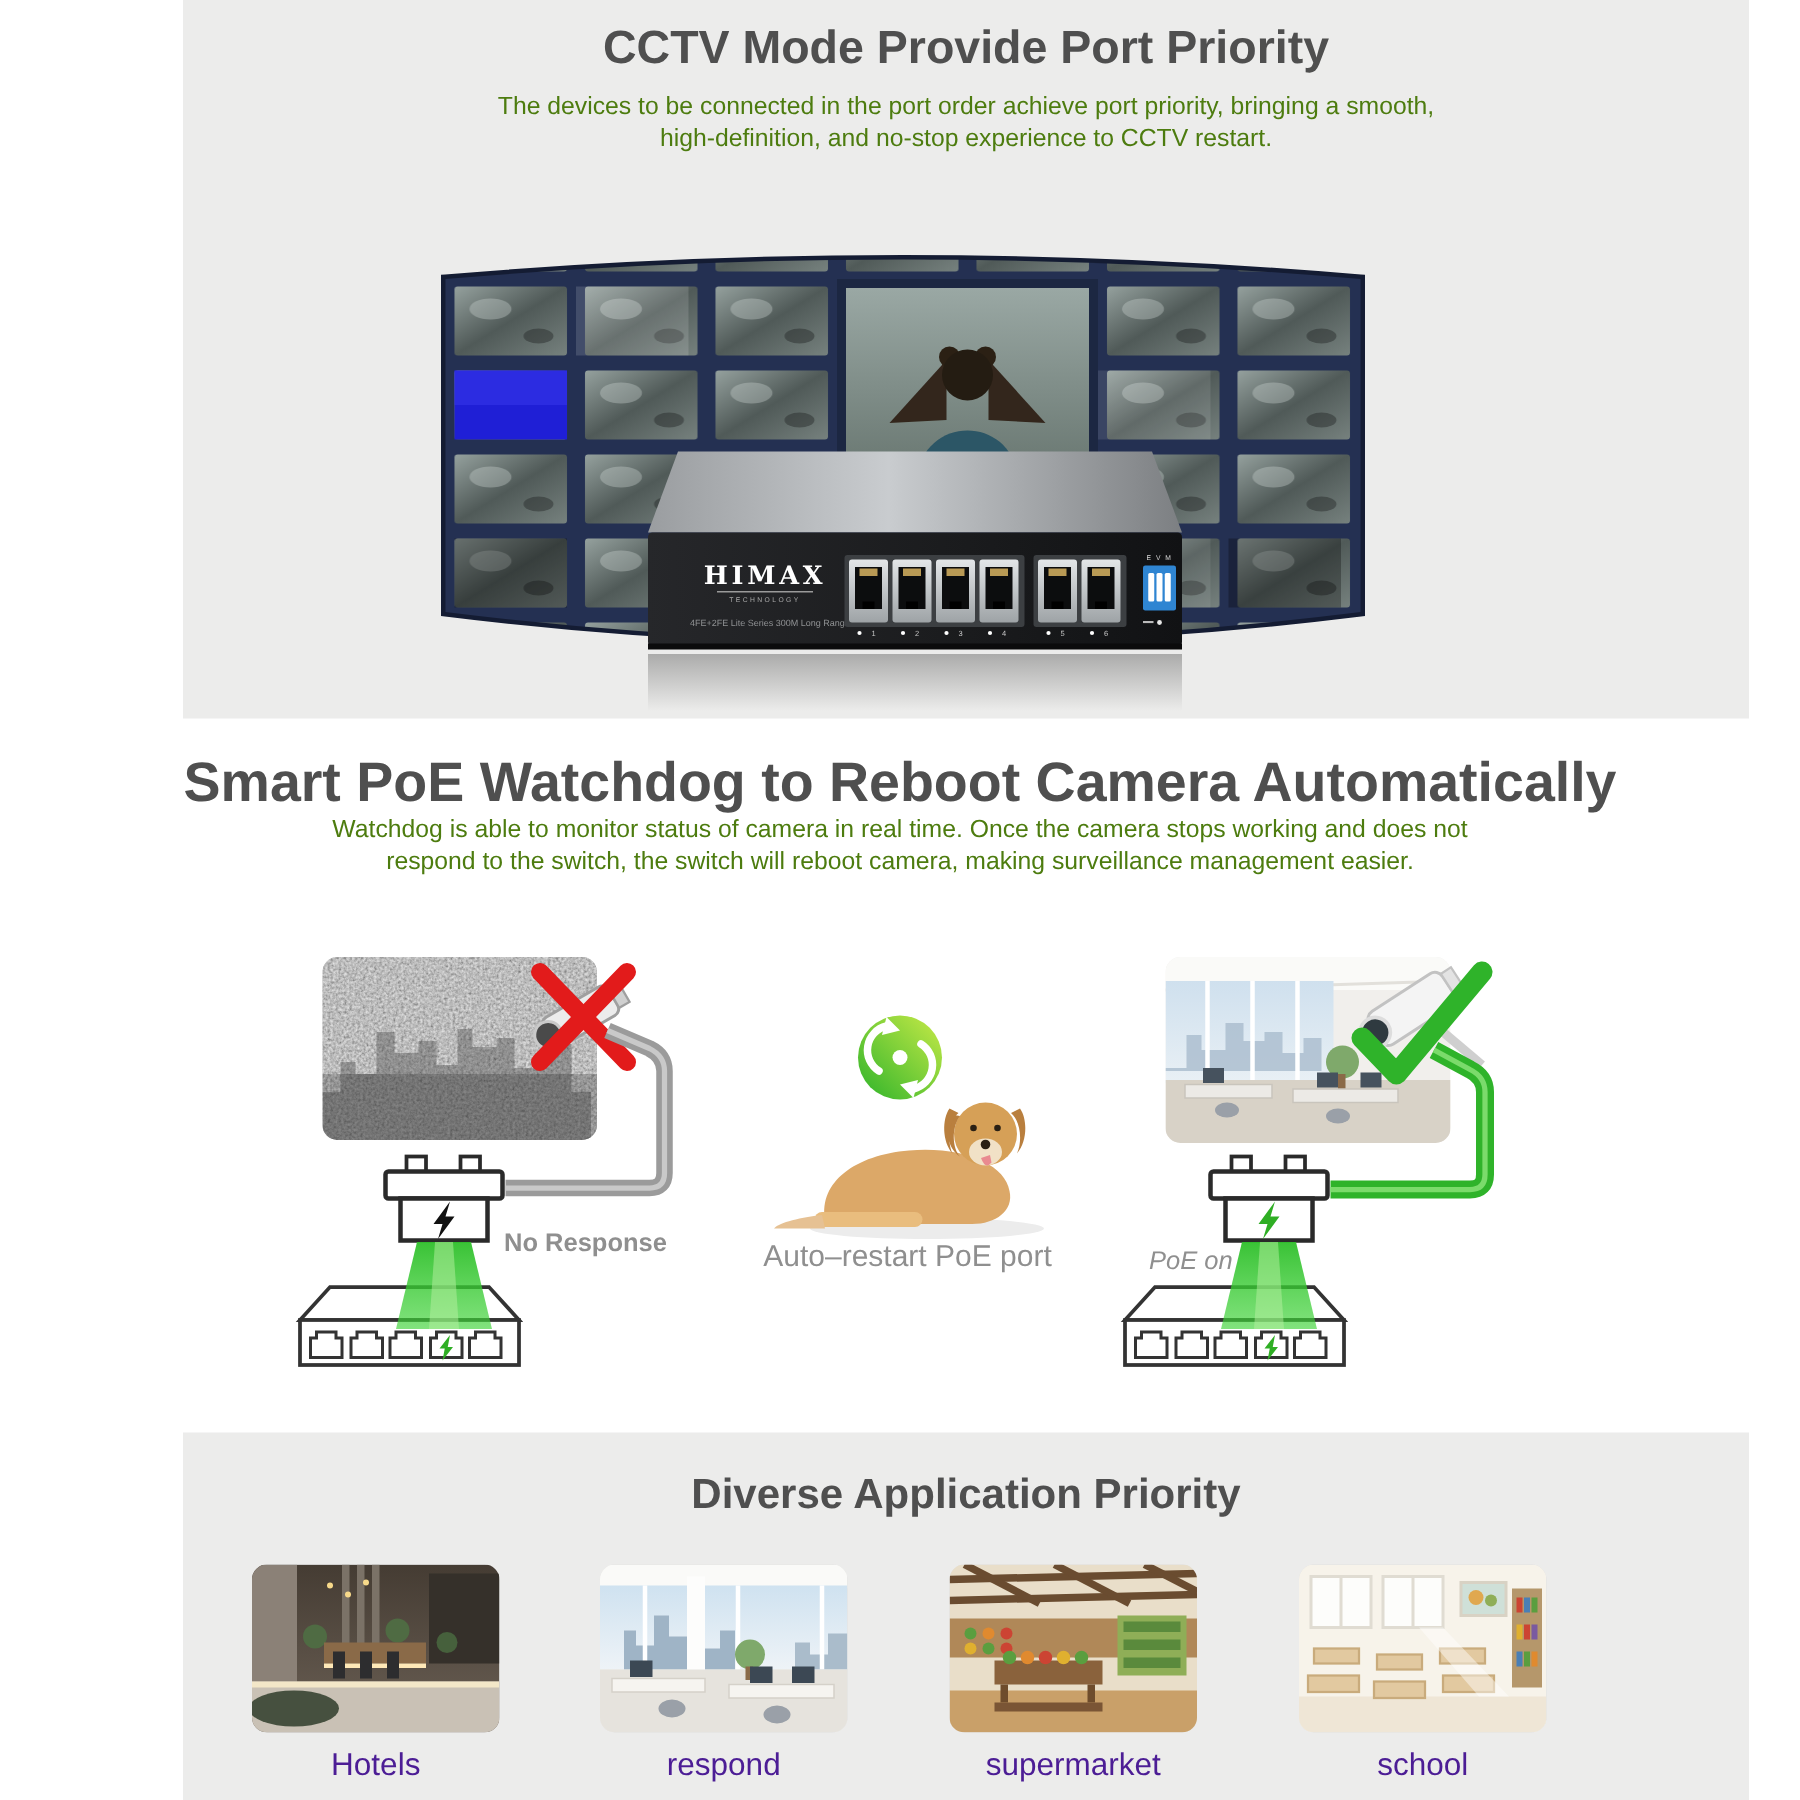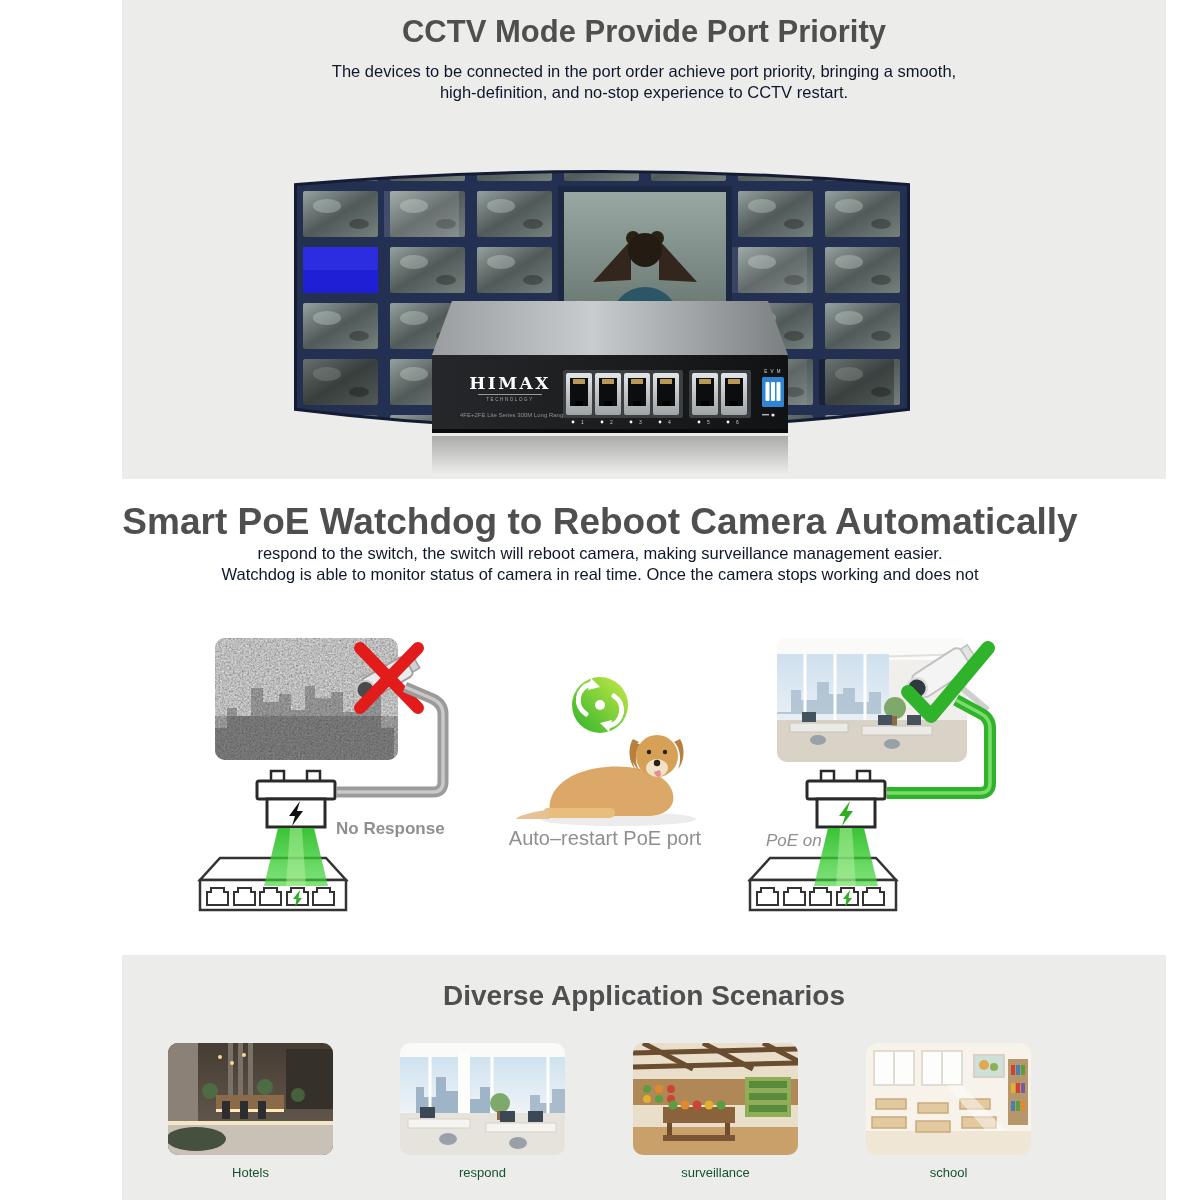--- a/index.html
+++ b/index.html
@@ -5,34 +5,34 @@
   html,body{margin:0;padding:0;background:#fff;}
   .page{position:relative;width:1200px;height:1200px;background:#ffffff;overflow:hidden;
         font-family:"Liberation Sans",sans-serif;}
   .panel{position:absolute;left:122px;width:1044px;background:#ececeb;}
   .top-panel{top:0;height:479px;}
   .bottom-panel{top:955px;height:245px;}
   .h1,.h2,.h3{position:absolute;left:0;width:100%;text-align:center;font-weight:bold;color:#4f4f4f;margin:0;}
   .h1{top:14px;font-size:31px;}
   .h2{top:501px;font-size:37px;}
   .h3{top:25px;font-size:28px;}
-  .sub{position:absolute;left:0;width:100%;text-align:center;color:#0f172a;font-size:16.5px;line-height:21px;}
+  .sub{position:absolute;left:0;width:100%;text-align:center;color:#4d7c0f;font-size:16.5px;line-height:21px;}
   .sub-top{top:61px;}
   .sub-watchdog{top:543px;}
   .scene{position:absolute;left:155px;top:156px;width:650px;height:322px;}
   .scene svg{position:absolute;}
   .diagram{position:absolute;left:150px;top:620px;width:900px;height:320px;}
   .dlabel{position:absolute;color:#8f8f8f;font-size:17px;line-height:24px;}
   .lbl-realtime{left:176px;top:817px;width:130px;}
   .lbl-noresponse{left:336px;top:817px;width:150px;font-weight:bold;}
   .lbl-autorestart{left:505px;top:826px;width:200px;text-align:center;font-size:20px;}
   .lbl-poeon{left:766px;top:829px;width:90px;font-style:italic;}
   .card{position:absolute;width:165px;}
   .card .thumb{width:165px;height:112px;border-radius:10px;overflow:hidden;background:#ddd;}
-  .card .caption{margin-top:10px;text-align:center;color:#14532d;font-size:13px;}
+  .card .caption{margin-top:10px;text-align:center;color:#4c1d95;font-size:21px;}
   .c0{left:46px;top:88px;}
   .c1{left:278px;top:88px;}
   .c2{left:511px;top:88px;}
   .c3{left:744px;top:88px;}
 </style>
 </head>
 <body>
 
 <div class="page">
 
@@ -187,22 +187,22 @@
           <circle cx="353" cy="122" r="1.6" fill="#e8e8e8"></circle>
           <rect x="342" y="121" width="7" height="1.4" fill="#bbb"></rect>
         </g>
         <rect x="12" y="143" width="356" height="38" fill="url(#refl)"></rect>
       </svg>
     </div>
   </section>
 
   <h2 class="h2">Smart PoE Watchdog to Reboot Camera Automatically</h2>
   <div class="sub sub-watchdog">
+    <div>Watchdog is able to monitor status of camera in real time. Once the camera stops working and does not</div>
     <div>respond to the switch, the switch will reboot camera, making surveillance management easier.</div>
-    <div>Watchdog is able to monitor status of camera in real time. Once the camera stops working and does not</div>
   </div>
 
   <svg class="diagram" viewBox="0 0 900 320" width="900" height="320">
     <defs>
       <filter id="noiseF" x="0" y="0" width="100%" height="100%">
         <feTurbulence type="fractalNoise" baseFrequency="0.55" numOctaves="3" seed="7" stitchTiles="stitch"></feTurbulence>
         <feColorMatrix type="saturate" values="0"></feColorMatrix>
         <feComponentTransfer>
             <feFuncA type="linear" slope="0" intercept="1"></feFuncA>
           </feComponentTransfer>
@@ -353,21 +353,21 @@
     <polygon points="678,208 714,208 728,266 664,266" fill="url(#beamG)"></polygon>
     <polygon points="690,208 702,208 706,266 686,266" fill="#b8f0a2" opacity="0.5"></polygon>
     <polygon points="700,270 693,279 696.5,279 695,287 702,278 698.5,278" fill="#2fae24"></polygon>
   </svg>
 
   <div class="dlabel lbl-noresponse">No Response</div>
   <div class="dlabel lbl-autorestart">Auto–restart PoE port</div>
   <div class="dlabel lbl-poeon">PoE on</div>
 
   <section class="panel bottom-panel">
-    <h3 class="h3">Diverse Application Scenarios</h3>
+    <h3 class="h3">Diverse Application Priority</h3>
 
     <div class="card c0">
       <div class="thumb">
         <svg width="165" height="112" viewBox="0 0 165 112">
           <defs>
               <linearGradient id="hotG" x1="0" y1="0" x2="0" y2="1">
             <stop offset="0" stop-color="#453c33"></stop>
                 <stop offset="1" stop-color="#6b6055"></stop>
               </linearGradient>
             </defs>
@@ -472,21 +472,21 @@
               <circle cx="76" cy="62" r="4.5" fill="#e0b02f"></circle>
               <circle cx="88" cy="62" r="4.5" fill="#5a9e3f"></circle>
             </g>
           <g fill="#6e4c2c">
               <rect x="34" y="80" width="5" height="12"></rect>
               <rect x="92" y="80" width="5" height="12"></rect>
             </g>
           <rect x="30" y="92" width="72" height="6" fill="#7a5535"></rect>
         </svg>
       </div>
-      <div class="caption">surveillance</div>
+      <div class="caption">supermarket</div>
     </div>
 
     <div class="card c3">
       <div class="thumb">
         <svg width="165" height="112" viewBox="0 0 165 112">
           <rect width="165" height="112" fill="#f7f3ea"></rect>
           <rect x="8" y="8" width="40" height="34" fill="#fdfdfb" stroke="#e0dcd2" stroke-width="2"></rect>
           <rect x="56" y="8" width="40" height="34" fill="#fdfdfb" stroke="#e0dcd2" stroke-width="2"></rect>
           <line x1="28" y1="8" x2="28" y2="42" stroke="#e0dcd2" stroke-width="2"></line>
           <line x1="76" y1="8" x2="76" y2="42" stroke="#e0dcd2" stroke-width="2"></line>

